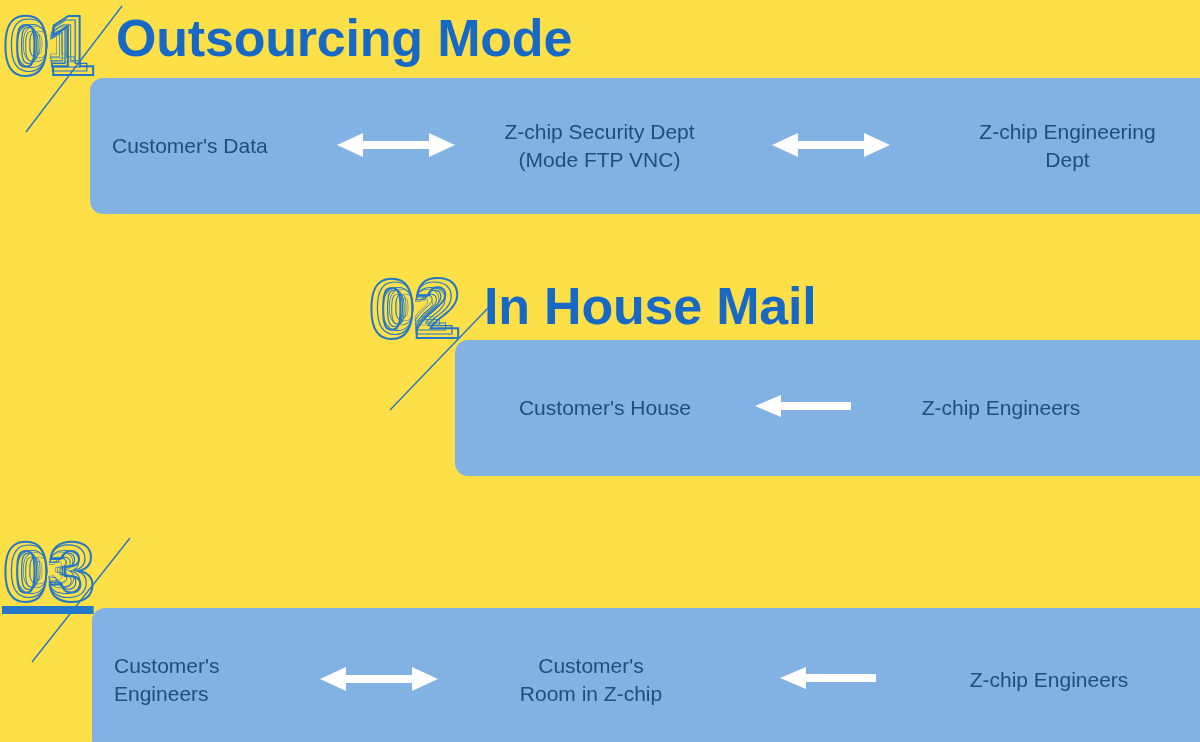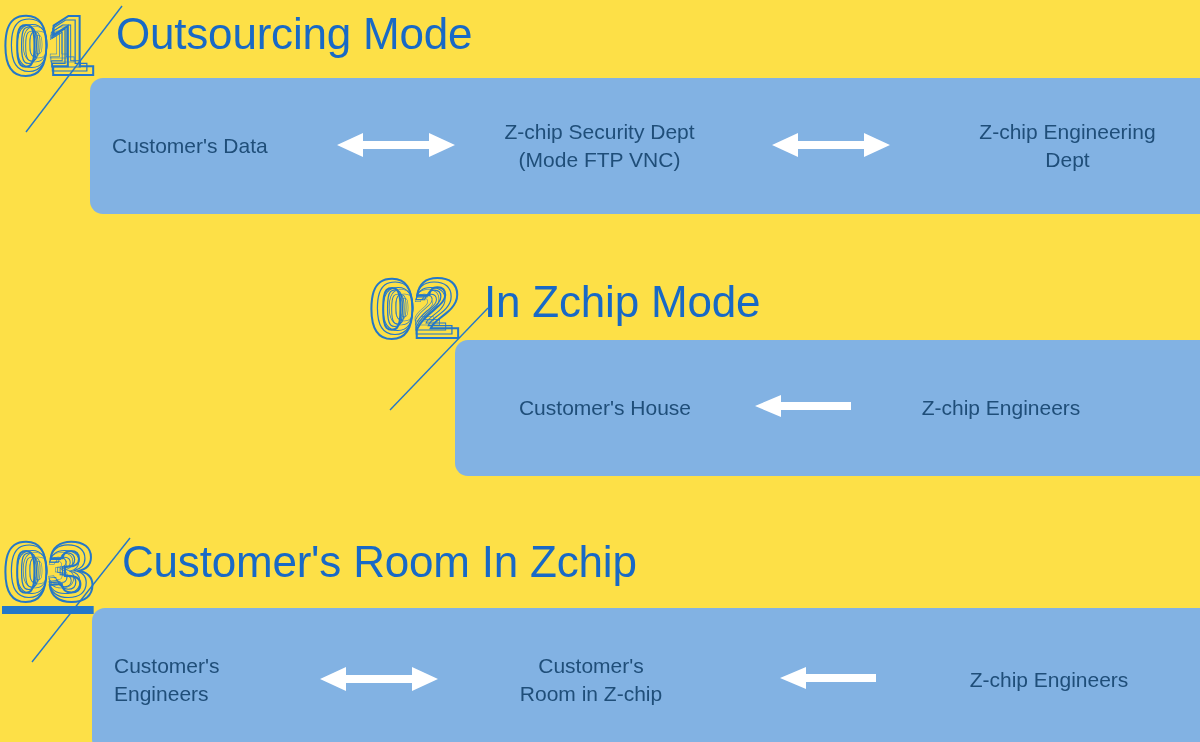--- a/index.html
+++ b/index.html
@@ -46,22 +46,22 @@
   .numeral .l4 { transform: scale(0.44); transform-origin: 50% 50%; -webkit-text-stroke-width: 1.1px; }
 
   #num-01 { left: 2px;   top: 2px; }
   #num-02 { left: 368px; top: 265px; }
   #num-03 { left: 2px;   top: 528px; text-decoration: underline; }
 
   
   .section-title {
     position: absolute;
     color: #1869c6;
-    font-size: 44px;
-    font-weight: 400;
+    font-size: 52px;
+    font-weight: 700;
     white-space: nowrap;
     line-height: 1;
     letter-spacing: -0.2px;
   }
   #title-01 { left: 116px; top: 12px; }
   #title-02 { left: 484px; top: 280px; }
   #title-03 { left: 122px; top: 540px; }
 
   
   .leader {
@@ -155,21 +155,21 @@
   </div>
 
   <div class="numeral" id="num-02">
     <span class="base">02</span>
     <span class="layer l1">02</span>
     <span class="layer l2">02</span>
     <span class="layer l3">02</span>
     <span class="layer l4">02</span>
   </div>
 
-  <div class="section-title" id="title-02">In Zchip Mode</div>
+  <div class="section-title" id="title-02">In House Mail</div>
 
   <svg class="leader" id="leader-02" style="left:380px; top:300px;" width="120" height="118" viewBox="0 0 120 118">
     <line x1="108" y1="8" x2="10" y2="110" stroke="#2477c8" stroke-width="1.4"></line>
   </svg>
 
   <div class="band" id="band-02">
     <div class="node cell-a">Customer's House</div>
     <div class="arrow">
       <svg width="96" height="26" viewBox="0 0 96 26">
         <polygon points="0,13 26,2 26,9 96,9 96,17 26,17 26,24" fill="#ffffff"></polygon>
@@ -179,21 +179,20 @@
   </div>
 
   <div class="numeral" id="num-03">
     <span class="base">03</span>
     <span class="layer l1">03</span>
     <span class="layer l2">03</span>
     <span class="layer l3">03</span>
     <span class="layer l4">03</span>
   </div>
 
-  <div class="section-title" id="title-03">Customer's Room In Zchip</div>
 
   <svg class="leader" id="leader-03" style="left:14px; top:530px;" width="130" height="140" viewBox="0 0 130 140">
     <line x1="116" y1="8" x2="18" y2="132" stroke="#2477c8" stroke-width="1.4"></line>
   </svg>
 
   <div class="band" id="band-03">
     <div class="node left-align cell-a">Customer's
 Engineers</div>
     <div class="spacer-1" style="width:28px"></div>
     <div class="arrow">

